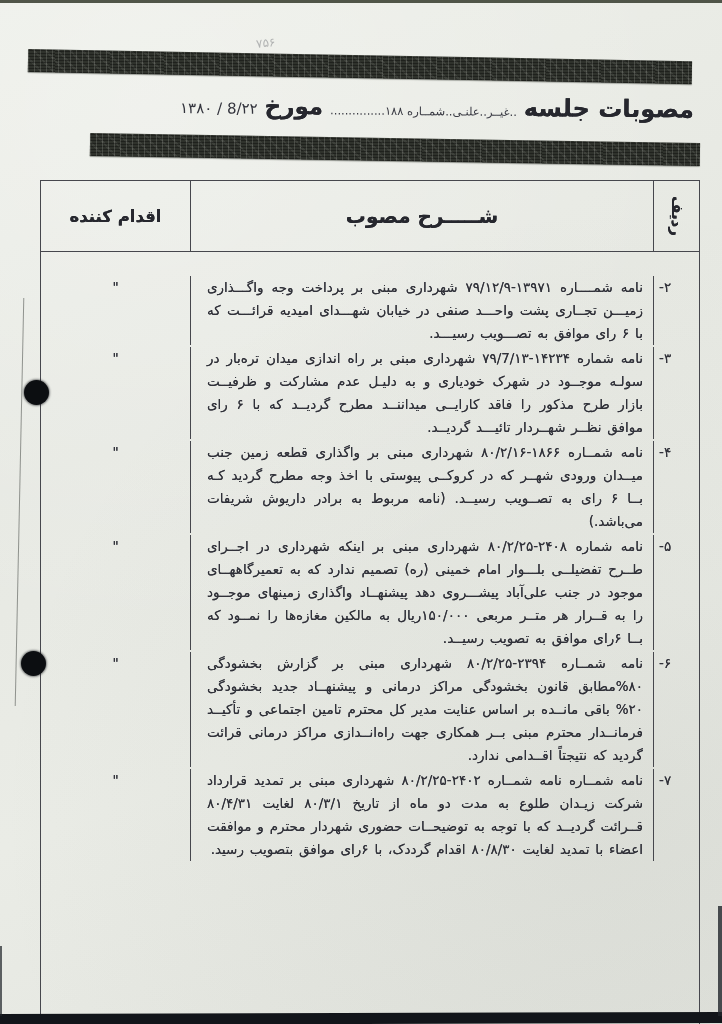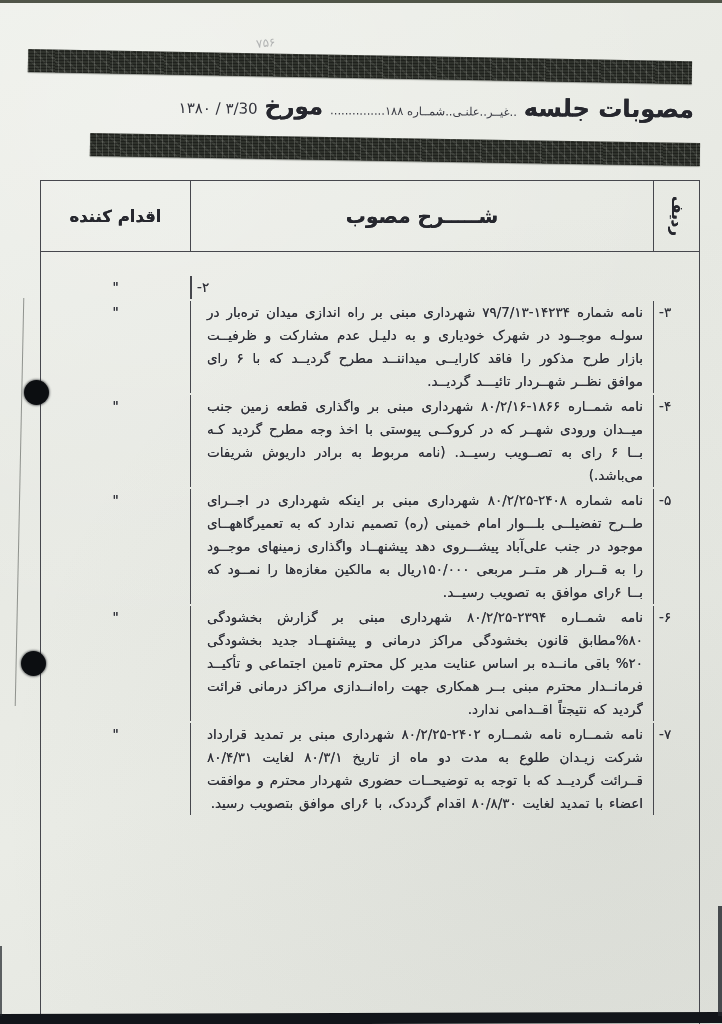--- a/index.html
+++ b/index.html
@@ -99,21 +99,21 @@
 
   <div class="edge-top"></div>
   <div class="scribble">۷۵۶</div>
 
   <div class="bar bar1"></div>
 
   <div class="header-line">
     <span class="title">مصوبات جلسه</span>
     <span class="subtitle">..غیــر..علنـی..شمــاره ۱۸۸...............</span>
     <span class="date-label">مورخ</span>
-    <span class="date-value">۳/30 / ۱۳۸۰</span>
+    <span class="date-value">8/۲۲ / ۱۳۸۰</span>
   </div>
 
   <div class="bar bar2"></div>
 
   <div class="mtable">
     <div class="thead">
       <div class="cell c-actor">
         <span class="h-actor">اقدام کننده</span>
       </div>
       <div class="cell c-desc">
@@ -122,20 +122,21 @@
       <div class="cell c-radif">
         <span class="h-radif">ردیف</span>
       </div>
     </div>
 
     <div class="tbody">
 
 
       <div class="trow">
         <div class="cell c-actor">"</div>
+        <div class="cell c-desc">نامه شمــــاره ۱۳۹۷۱-۷۹/۱۲/۹ شهرداری مبنی بر پرداخت وجه واگـــذاری زمیـــن تجــاری پشت واحـــد صنفی در خیابان شهـــدای امیدیه قرائـــت که با ۶ رای موافق به تصـــویب رسیـــد.</div>
         <div class="cell c-radif">۲-</div>
       </div>
 
       <div class="trow">
         <div class="cell c-actor">"</div>
         <div class="cell c-desc">نامه شماره ۱۴۲۳۴-۷۹/7/۱۳ شهرداری مبنی بر راه اندازی میدان تره‌بار در سولـه موجــود در شهرک خودیاری و به دلیـل عدم مشارکت و ظرفیــت بازار طرح مذکور را فاقد کارایــی میداننــد مطرح گردیــد که با ۶ رای موافق نظــر شهــردار تائیـــد گردیــد.</div>
         <div class="cell c-radif">۳-</div>
       </div>
 
       <div class="trow">

